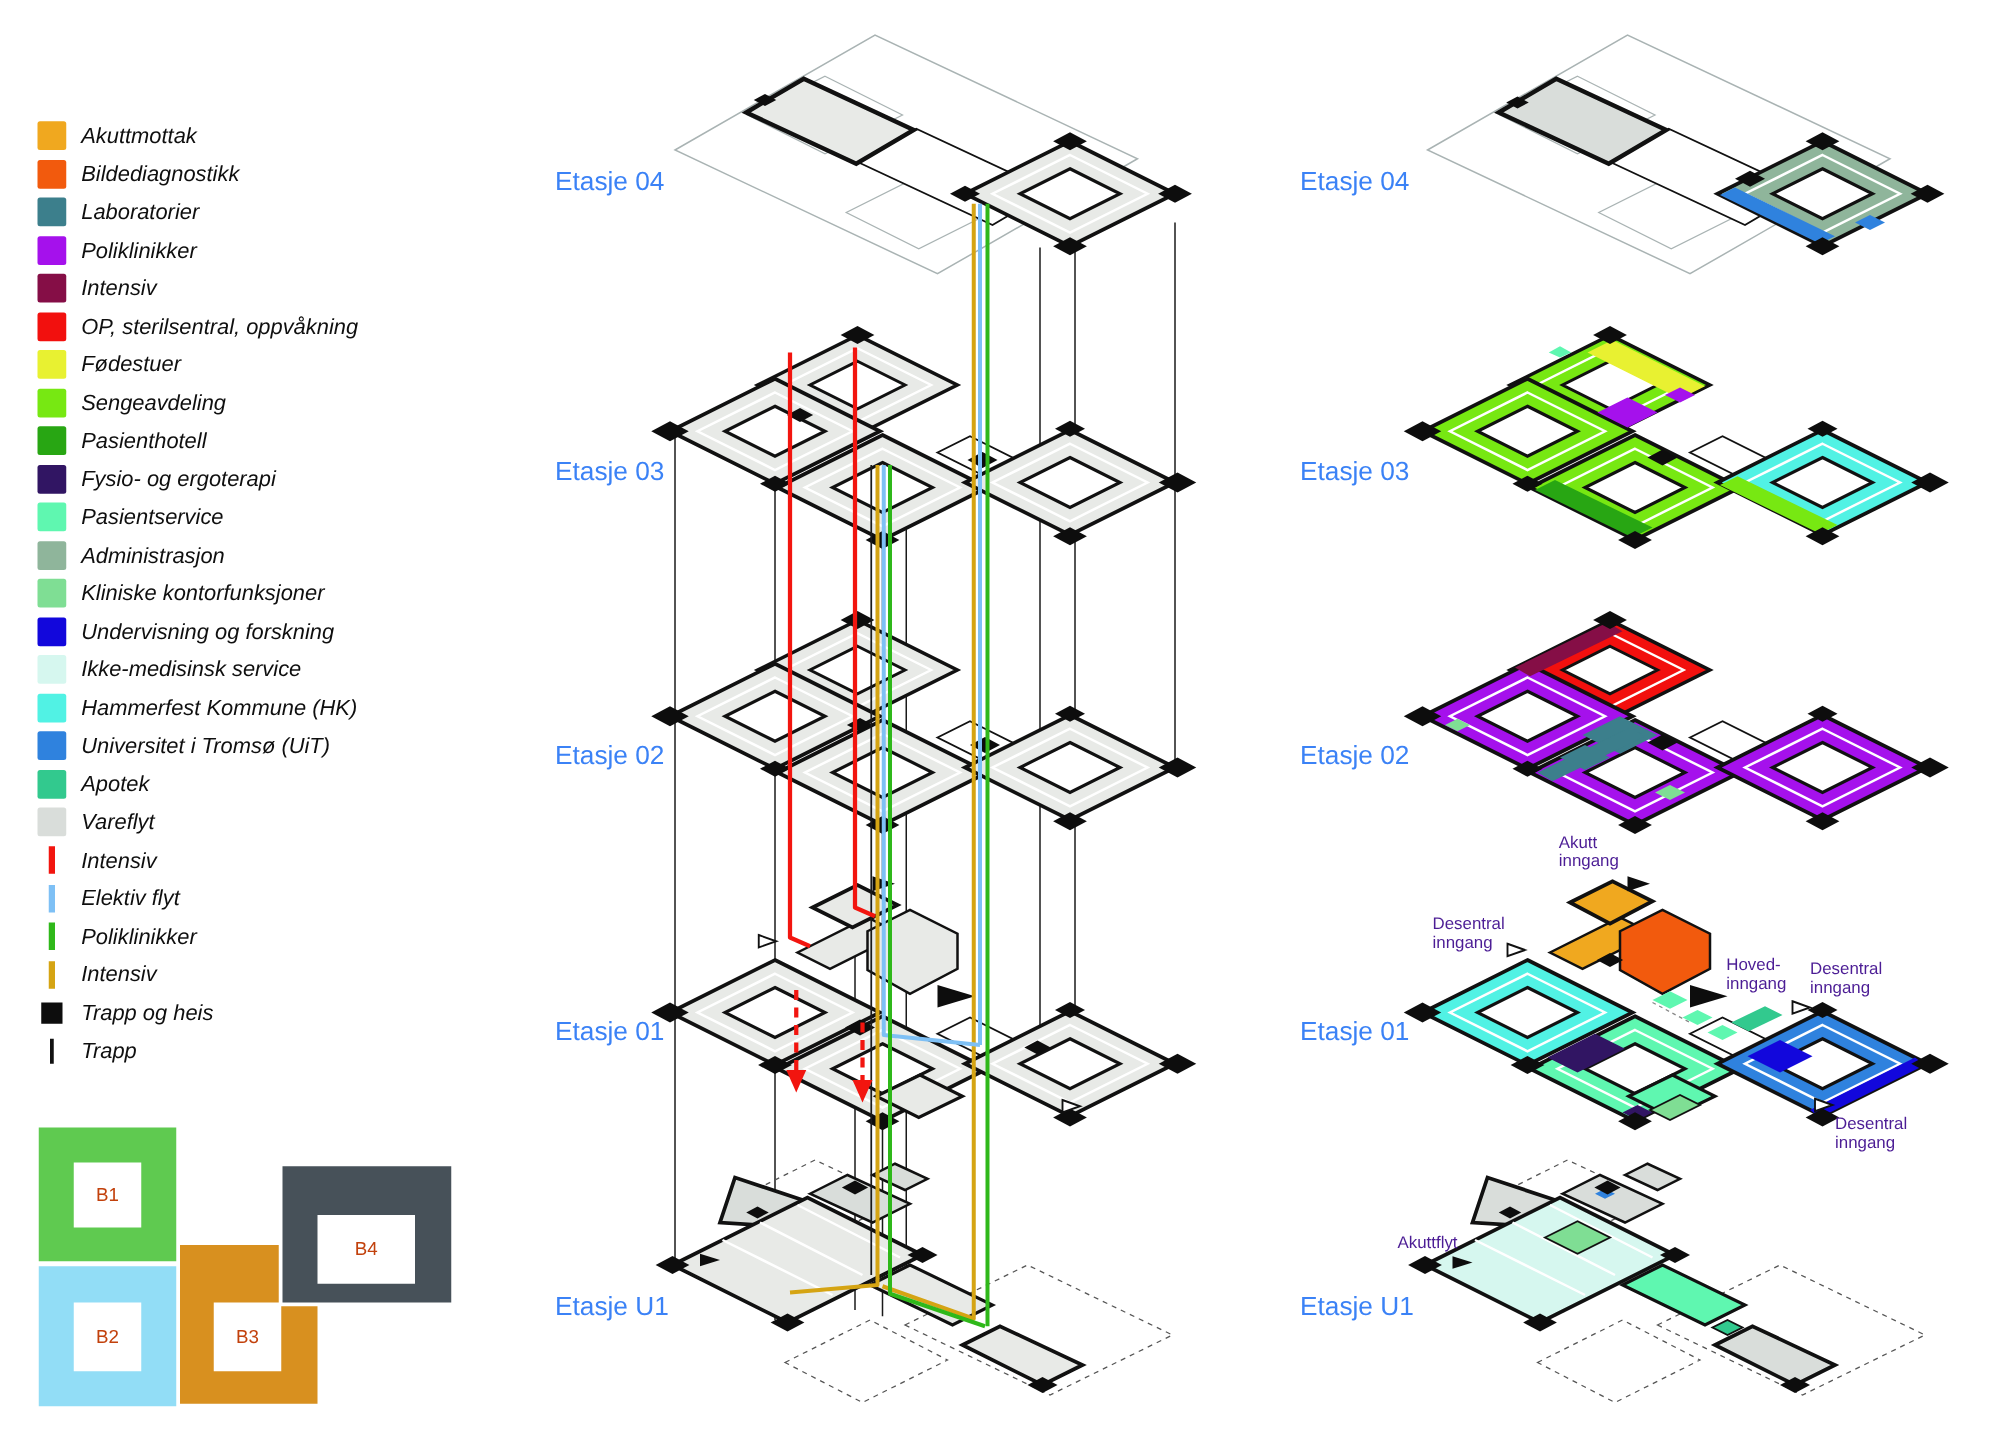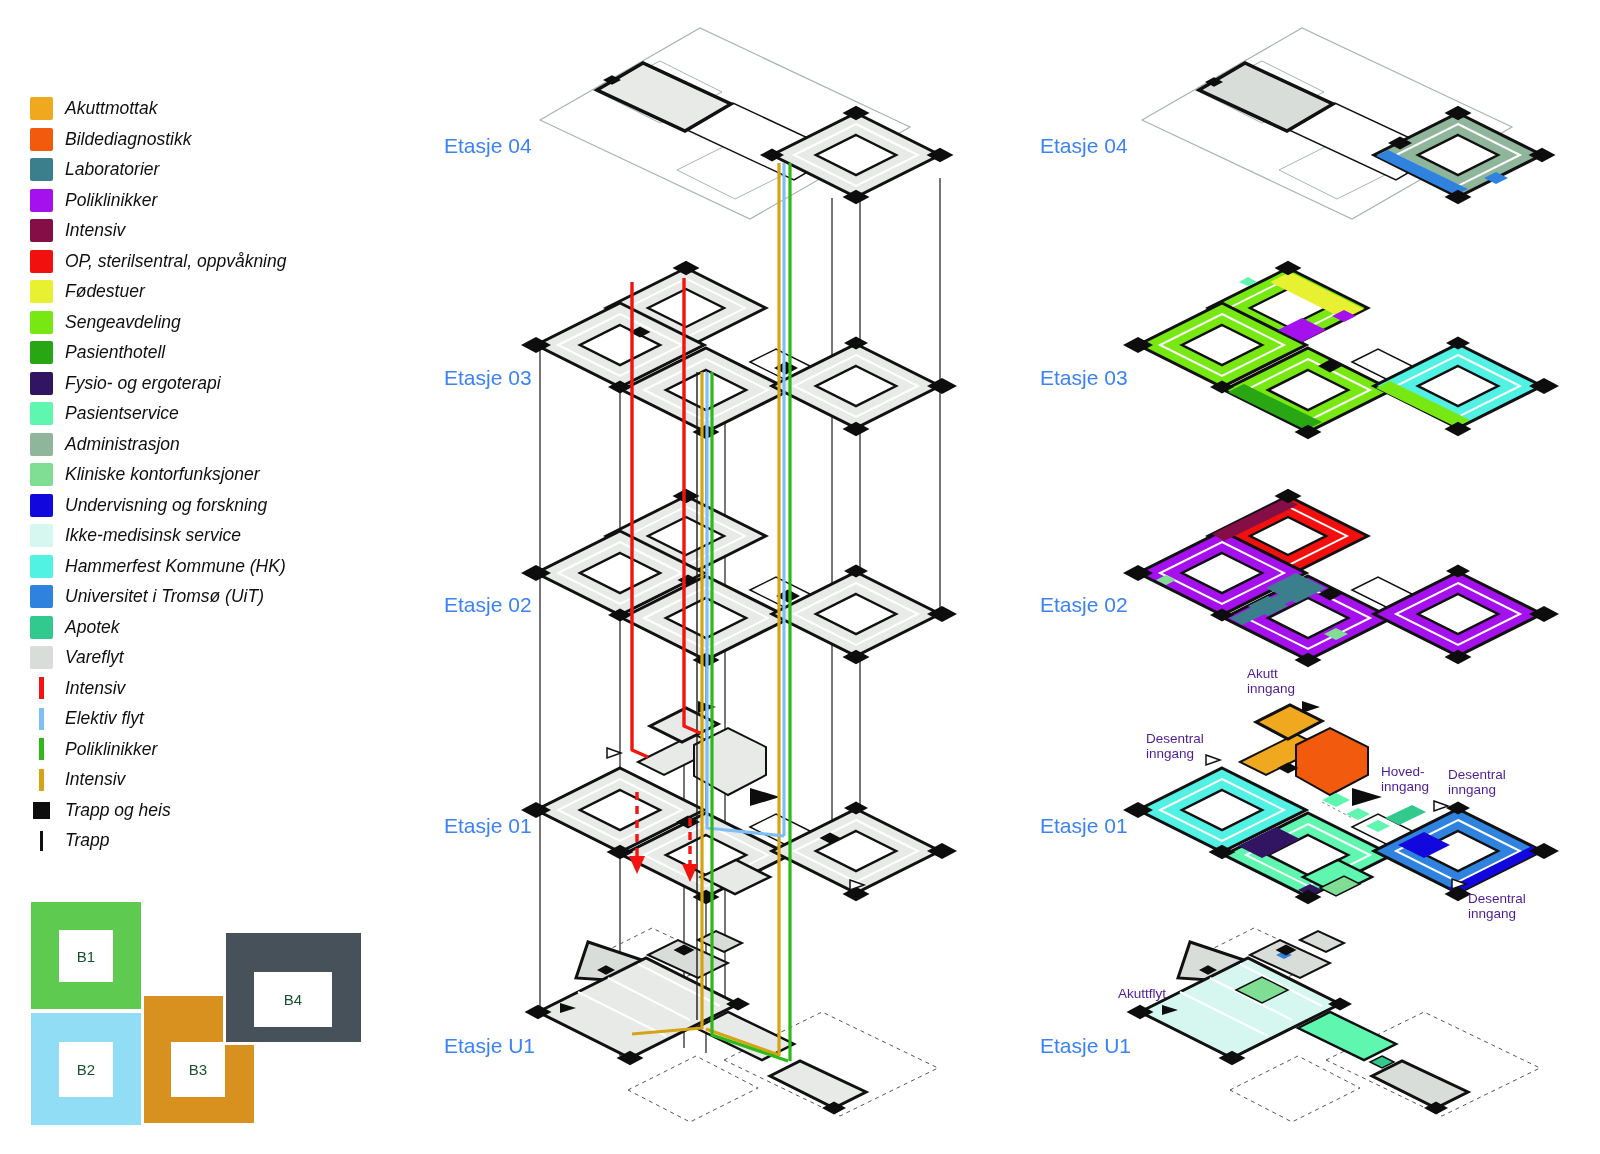--- a/index.html
+++ b/index.html
@@ -11,21 +11,21 @@
   .lg-row{display:flex;align-items:center;height:23px;margin-bottom:7.5px;font-style:italic;}
   .lg-sw{width:23px;height:23px;border-radius:2px;flex:0 0 23px;}
   .lg-swbox{width:23px;height:23px;flex:0 0 23px;display:flex;align-items:center;justify-content:center;}
   .lg-line{width:5px;height:22px;}
   .lg-thin{width:2.5px;height:20px;background:#111;}
   .lg-sq{width:17px;height:17px;background:#0d0d0d;}
   .lg-label{margin-left:12px;font-size:17.5px;white-space:nowrap;color:#0f0f0f;}
   
   .bblock{position:absolute;z-index:2;}
   .binner{position:absolute;background:#fff;display:flex;align-items:center;justify-content:center;
-          font-size:15px;color:#14532d;}
+          font-size:15px;color:#c2410c;}
   
   .floor-label{position:absolute;z-index:3;font-size:21px;color:#3b82f6;white-space:nowrap;}
   .ann{position:absolute;z-index:3;font-size:13.5px;font-weight:400;line-height:1.12;color:#4c1d95;white-space:nowrap;}
 </style>
 </head>
 <body>
 
 <div id="page">
 
 <svg id="diagram-svg" width="1600" height="1154" viewBox="0 0 1600 1154">

